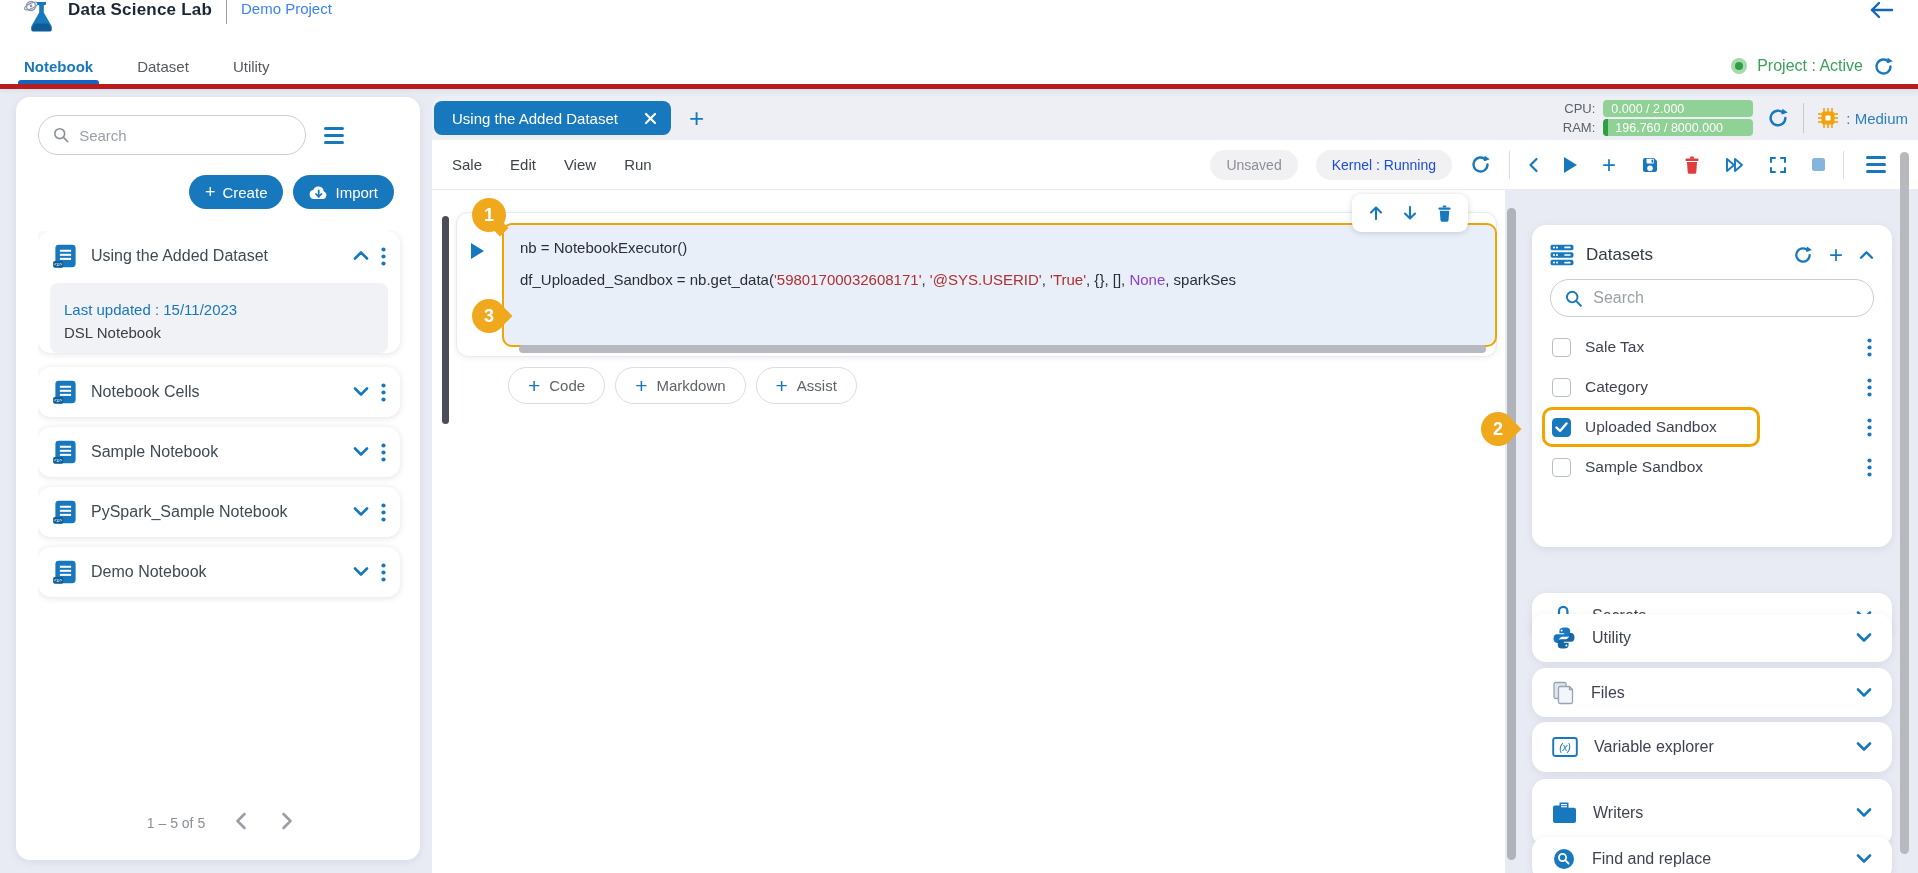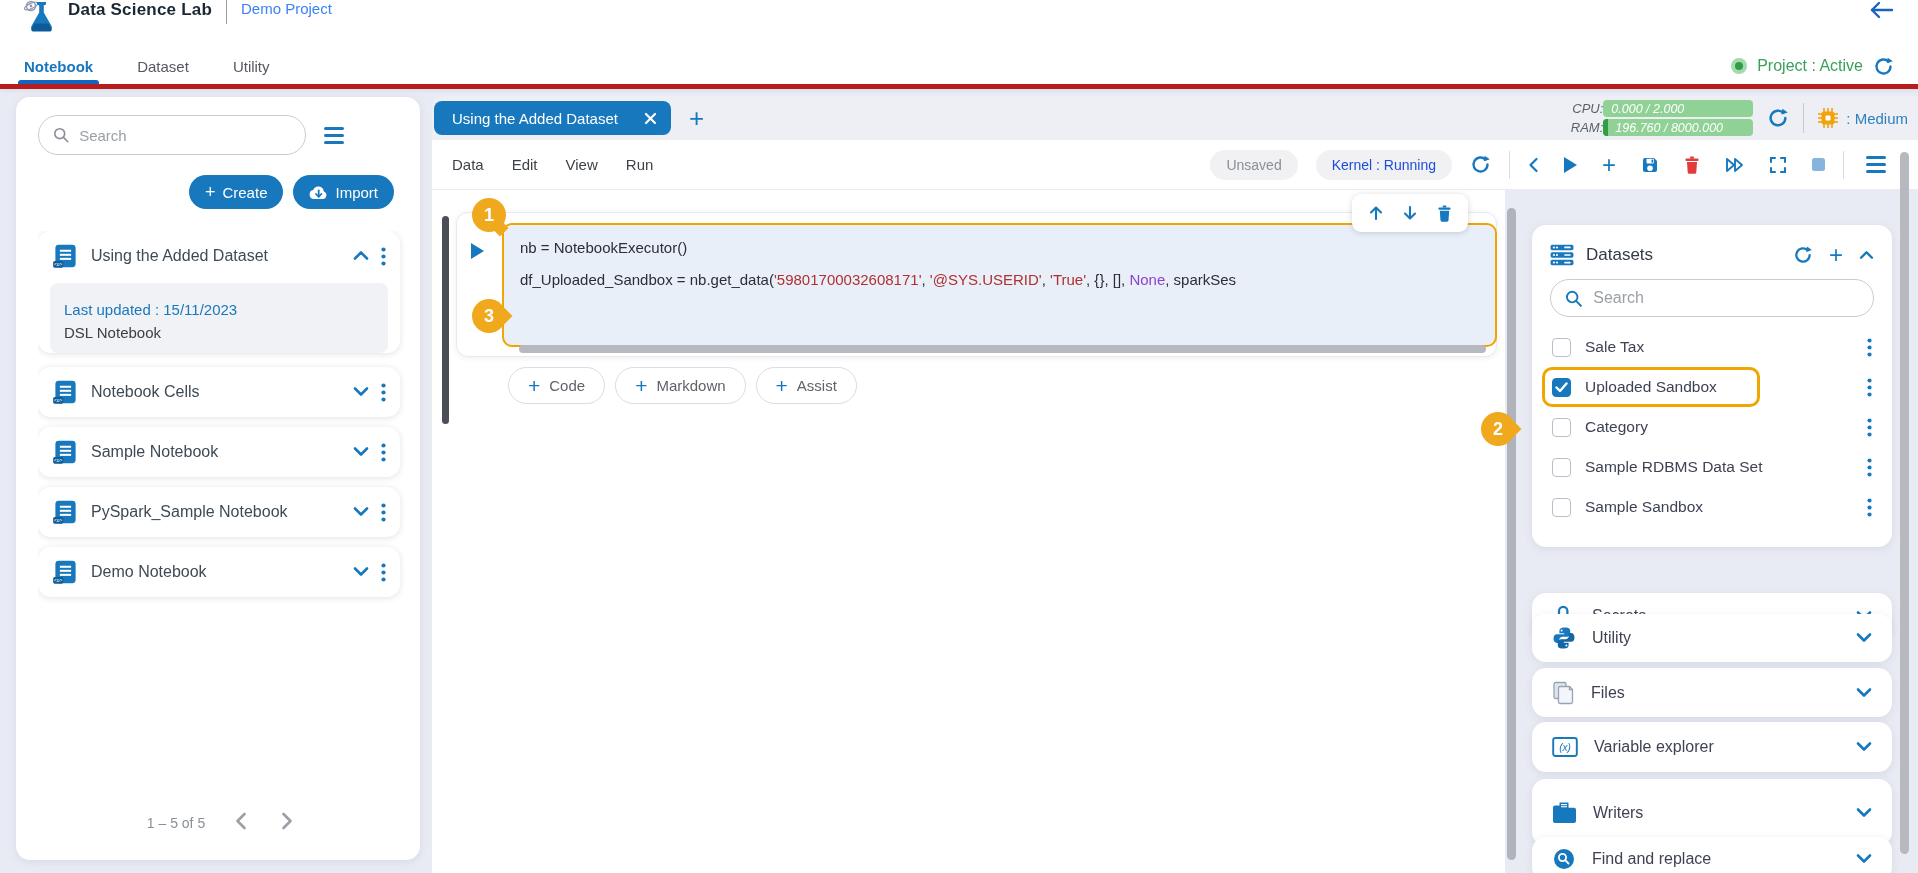--- a/index.html
+++ b/index.html
@@ -47,21 +47,21 @@
   .pagination{margin-top:auto;display:flex;align-items:center;justify-content:center;gap:26px;padding-bottom:10px;}
   .page-info{font-size:14px;color:#8a8f98;}
   .pg-btn{cursor:pointer;padding:4px;}
 
   
   .tabstrip{position:absolute;left:432px;top:7px;right:0;height:44px;background:#edeff5;border-radius:10px 0 0 0;display:flex;align-items:center;padding-left:2px;}
   .editor-tab{height:34px;background:#1878bd;border-radius:8px;display:flex;align-items:center;color:#fff;font-size:15px;padding:0 14px 0 18px;gap:26px;cursor:pointer;}
   .tab-close{cursor:pointer;display:flex;align-items:center;}
   .tab-plus{color:#1878bd;font-size:26px;font-weight:400;margin-left:18px;cursor:pointer;line-height:1;}
   .stats{position:absolute;right:10px;top:0;height:44px;display:flex;align-items:center;gap:14px;}
-  .stat-grid{display:grid;grid-template-columns:auto auto;gap:2px 0;align-items:center;font-style:italic;}
+  .stat-grid{display:grid;grid-template-columns:auto auto;gap:2px 8px;align-items:center;}
   .stat-label{font-size:13px;color:#5b616b;text-align:right;}
   .stat-pill{width:150px;height:17px;background:#90d295;border-radius:4px;color:#fff;font-size:12.5px;display:flex;align-items:center;padding:0 8px;position:relative;overflow:hidden;}
   .stat-pill.ram::before{content:'';position:absolute;left:0;top:0;bottom:0;width:5px;background:#2f9e44;}
   .stat-pill.ram{padding-left:12px;}
   .strip-div{width:1px;height:30px;background:#c6c9d2;}
   .size-chip{display:flex;align-items:center;gap:8px;font-size:15px;color:#2d7fc1;}
 
   
   .menurow{position:absolute;left:432px;top:51px;right:0;height:50px;background:#fff;border-bottom:1px solid #e9ebf0;display:flex;align-items:center;padding:0 28px 0 20px;}
   .menu-item{font-size:15px;color:#3e4349;margin-right:28px;cursor:pointer;}
@@ -389,21 +389,21 @@
               </g>
               <rect x="3.5" y="3.5" width="13" height="13" rx="2.5" fill="#f2a20d"></rect>
               <rect x="7.5" y="7.5" width="5" height="5" rx="1" fill="#fff"></rect>
             </svg>
           <span>: Medium</span>
         </span>
       </div>
     </div>
 
     <div class="menurow">
-      <span class="menu-item">Data</span>
+      <span class="menu-item">Sale</span>
       <span class="menu-item">Edit</span>
       <span class="menu-item">View</span>
       <span class="menu-item">Run</span>
       <div class="menu-right">
         <span class="state-pill unsaved">Unsaved</span>
         <span class="state-pill kernel">Kernel : Running</span>
         <span class="tool-icon">
             <svg width="21" height="21" viewBox="0 0 18 18">
               <path d="M15 9a6 6 0 1 1-1.7-4.2" fill="none" stroke="#1878bd" stroke-width="2" stroke-linecap="round"></path>
               <polygon points="12.6,1.4 17,4.4 11.8,6.2" fill="#1878bd"></polygon>
@@ -573,56 +573,45 @@
         <span class="ds-label">Sale Tax</span>
         <span class="kebab">
             <svg width="5" height="19" viewBox="0 0 5 19">
               <circle cx="2.5" cy="2.5" r="2.1" fill="#1878bd"></circle>
               <circle cx="2.5" cy="9.5" r="2.1" fill="#1878bd"></circle>
               <circle cx="2.5" cy="16.5" r="2.1" fill="#1878bd"></circle>
             </svg>
           </span>
       </div>
       <div class="ds-row">
-        <span class="checkbox checked">
-            <svg width="13" height="11" viewBox="0 0 13 11">
-              <polyline points="1.5,5.5 5,9 11.5,1.5" fill="none" stroke="#fff" stroke-width="2.4" stroke-linecap="round" stroke-linejoin="round"></polyline>
-            </svg>
-          </span>
-        <span class="ds-label">Uploaded Sandbox</span>
-        <span class="kebab">
-            <svg width="5" height="19" viewBox="0 0 5 19">
-              <circle cx="2.5" cy="2.5" r="2.1" fill="#1878bd"></circle>
-              <circle cx="2.5" cy="9.5" r="2.1" fill="#1878bd"></circle>
-              <circle cx="2.5" cy="16.5" r="2.1" fill="#1878bd"></circle>
-            </svg>
-          </span>
-        <span class="ds-highlight"></span>
-      </div>
-      <div class="ds-row">
         <span class="checkbox"></span>
         <span class="ds-label">Category</span>
         <span class="kebab">
             <svg width="5" height="19" viewBox="0 0 5 19">
               <circle cx="2.5" cy="2.5" r="2.1" fill="#1878bd"></circle>
               <circle cx="2.5" cy="9.5" r="2.1" fill="#1878bd"></circle>
               <circle cx="2.5" cy="16.5" r="2.1" fill="#1878bd"></circle>
             </svg>
           </span>
       </div>
       <div class="ds-row">
-        <span class="checkbox"></span>
-        <span class="ds-label">Sample RDBMS Data Set</span>
+        <span class="checkbox checked">
+            <svg width="13" height="11" viewBox="0 0 13 11">
+              <polyline points="1.5,5.5 5,9 11.5,1.5" fill="none" stroke="#fff" stroke-width="2.4" stroke-linecap="round" stroke-linejoin="round"></polyline>
+            </svg>
+          </span>
+        <span class="ds-label">Uploaded Sandbox</span>
         <span class="kebab">
             <svg width="5" height="19" viewBox="0 0 5 19">
               <circle cx="2.5" cy="2.5" r="2.1" fill="#1878bd"></circle>
               <circle cx="2.5" cy="9.5" r="2.1" fill="#1878bd"></circle>
               <circle cx="2.5" cy="16.5" r="2.1" fill="#1878bd"></circle>
             </svg>
           </span>
+        <span class="ds-highlight"></span>
       </div>
       <div class="ds-row">
         <span class="checkbox"></span>
         <span class="ds-label">Sample Sandbox</span>
         <span class="kebab">
             <svg width="5" height="19" viewBox="0 0 5 19">
               <circle cx="2.5" cy="2.5" r="2.1" fill="#1878bd"></circle>
               <circle cx="2.5" cy="9.5" r="2.1" fill="#1878bd"></circle>
               <circle cx="2.5" cy="16.5" r="2.1" fill="#1878bd"></circle>
             </svg>

